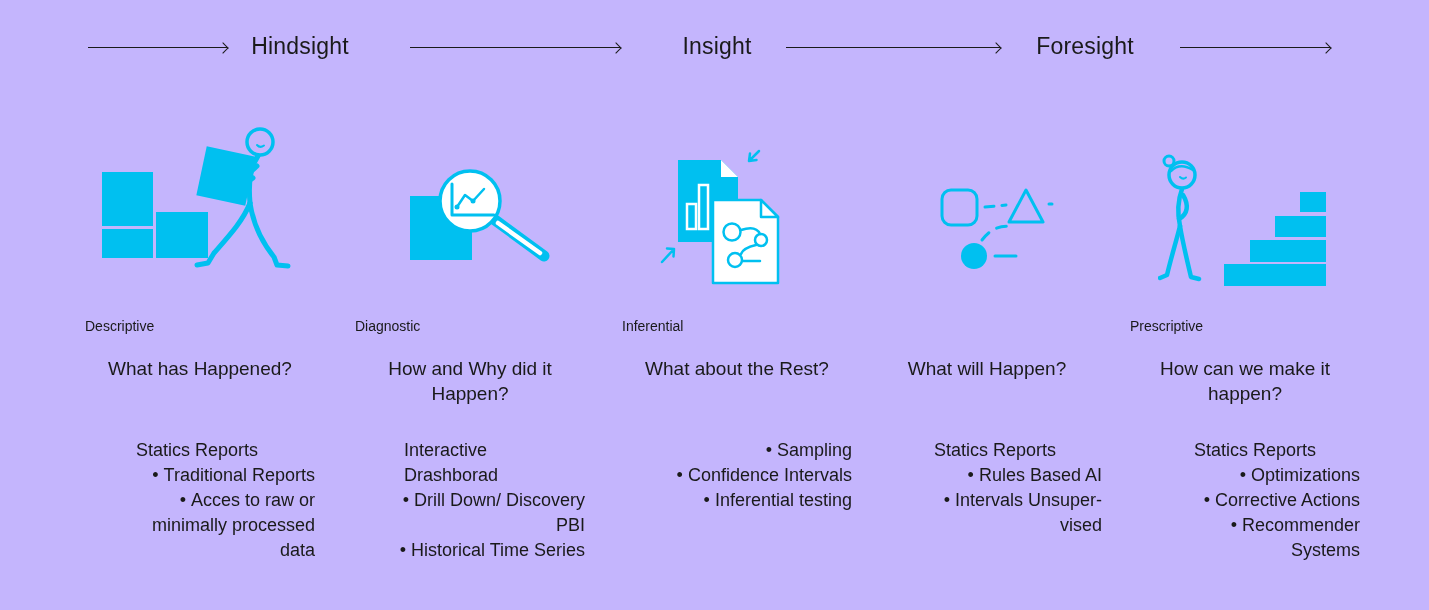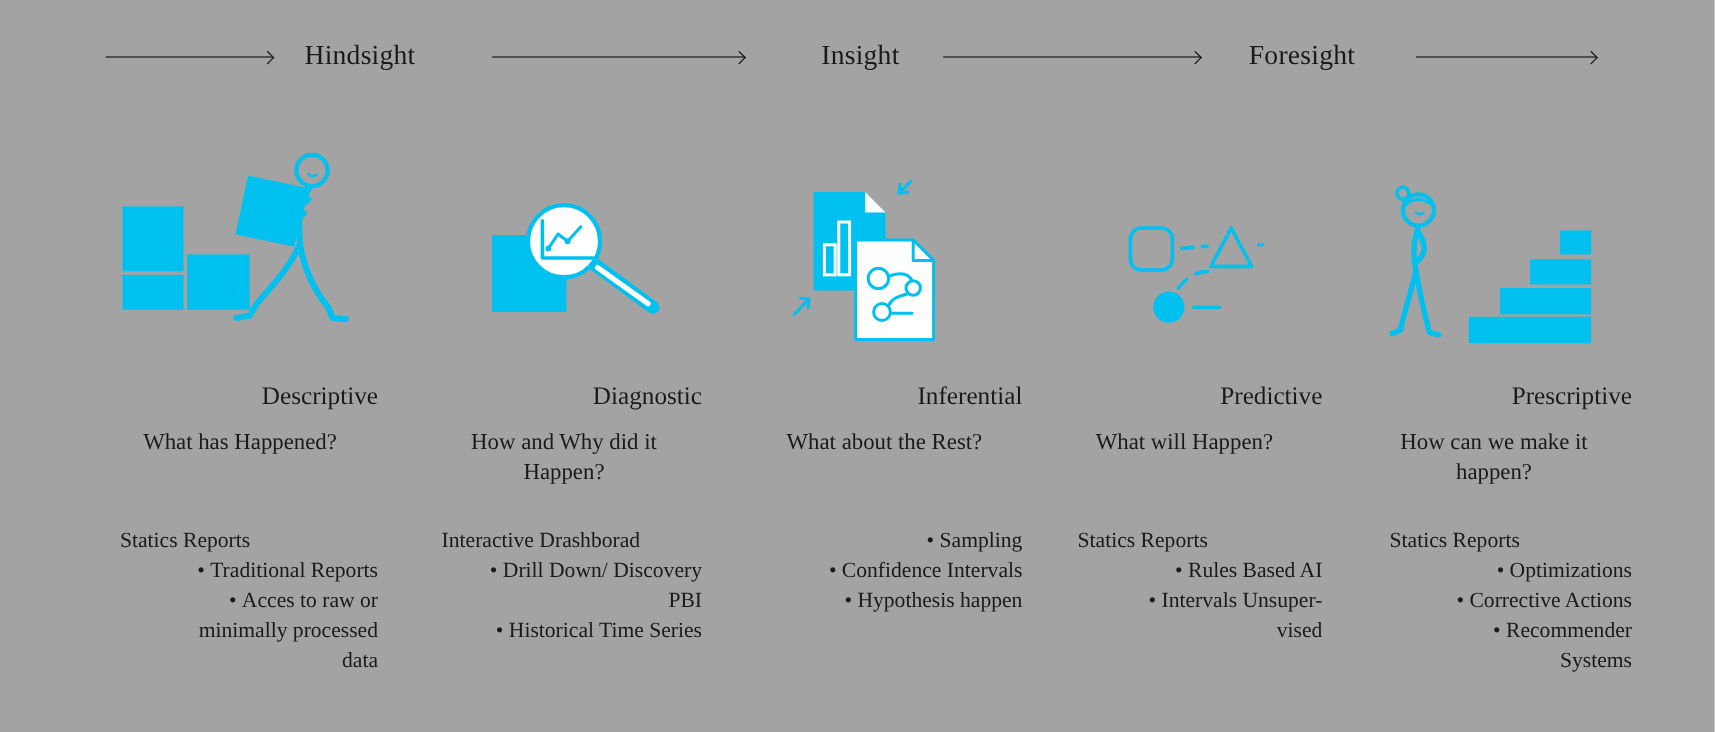--- a/index.html
+++ b/index.html
@@ -1,39 +1,39 @@
 <!DOCTYPE html>
 <html><head>
 <meta charset="utf-8">
 <style>
   html,body{margin:0;padding:0;background:#fff;}
   .canvas{
-    position:relative;width:1429px;height:610px;background:#a3a3a3;
-    font-family:Liberation Serif, serif;color:#1a1a1a;overflow:hidden;
+    position:relative;width:1429px;height:610px;background:#c4b5fd;
+    font-family:Liberation Sans, sans-serif;color:#1a1a1a;overflow:hidden;
   }
   
   .stage-label{position:absolute;top:33px;font-size:23px;letter-spacing:.2px;text-align:center;}
   .stage-arrow{position:absolute;top:47px;height:1.3px;background:#1a1a1a;}
   .stage-arrow::after{
     content:"";position:absolute;right:0;top:-3px;width:7px;height:7px;
     border-top:1.3px solid #1a1a1a;border-right:1.3px solid #1a1a1a;transform:rotate(45deg);
   }
   
   .col{position:absolute;top:110px;width:230px;height:470px;}
   .col-1{left:85px}.col-2{left:355px}.col-3{left:622px}.col-4{left:872px}.col-5{left:1130px}
   .icon{position:absolute;}
   .icon-1{left:15px;top:15px}.icon-2{left:50px;top:55px}.icon-3{left:33px;top:38px}
   .icon-4{left:66px;top:68px}.icon-5{left:28px;top:38px}
-  .col-title{position:absolute;top:208px;left:0;right:0;text-align:right;font-size:21px;}
+  .col-title{position:absolute;top:208px;left:0;right:0;text-align:left;font-size:14px;}
   .col-question{position:absolute;top:246px;left:-14px;right:-14px;text-align:center;
     font-size:19px;line-height:25px;white-space:pre-line;}
   .col-list{position:absolute;top:328px;right:0;font-size:18px;line-height:25px;}
   .col-1 .col-list{left:15px}.col-2 .col-list{left:13px}.col-3 .col-list{left:21px}
   .col-4 .col-list{left:26px}.col-5 .col-list{left:28px}
-  .list-title{white-space:pre-line;}
+  .list-title{white-space:pre-line;margin-left:36px;}
   .col-list ul{margin:0;padding:0;list-style:none;}
   .col-list li{white-space:pre-line;padding-left:17px;text-indent:-17px;text-align:right;}
   .col-list li::before{content:"\2022\00a0";}
   svg .st{stroke:#00c0f0;fill:none;stroke-linecap:round;stroke-linejoin:round;}
 </style>
 </head>
 <body>
 
 <div class="canvas">
 
@@ -110,36 +110,35 @@
       <path class="st" d="M86,82 Q101,77 105,86 M101,97 Q88,100 86,106 M88,113 H105" stroke-width="2.5"></path>
       <path class="st" d="M104,3 L94,13 M95,5.5 L94,13 L101.5,12" stroke-width="2.5"></path>
       <path class="st" d="M7,114 L19,101 M12,100.5 L19,101 L18.5,108.5" stroke-width="2.5"></path>
     </svg>
     <div class="col-title">Inferential</div>
     <div class="col-question">What about the Rest?</div>
     <div class="col-list">
       <ul>
         <li>Sampling</li>
         <li>Confidence Intervals</li>
-        <li>Hypothesis happen</li>
+        <li>Inferential testing</li>
       </ul>
     </div>
   </div>
 
   <div class="col col-4">
     <svg class="icon icon-4" width="150" height="95" viewBox="0 0 150 95">
       <rect class="st" x="4" y="12" width="35" height="35" rx="9" stroke-width="3"></rect>
       <line class="st" x1="47" y1="29" x2="68" y2="27" stroke-width="3" stroke-dasharray="9 8"></line>
       <path class="st" d="M88,12 L105,44 H71 Z" stroke-width="3"></path>
       <line class="st" x1="111" y1="26" x2="114" y2="26" stroke-width="3"></line>
       <circle cx="36" cy="78" r="13" fill="#00c0f0"></circle>
       <line class="st" x1="57" y1="78" x2="78" y2="78" stroke-width="3"></line>
       <path class="st" d="M44,62 Q57,45 75,49" stroke-width="3" stroke-dasharray="10 9"></path>
     </svg>
-    <div class="col-title">Predictive</div>
     <div class="col-question">What will Happen?</div>
     <div class="col-list">
       <div class="list-title">Statics Reports</div>
       <ul>
         <li>Rules Based AI</li>
         <li>Intervals Unsuper-
 vised</li>
       </ul>
     </div>
   </div>

